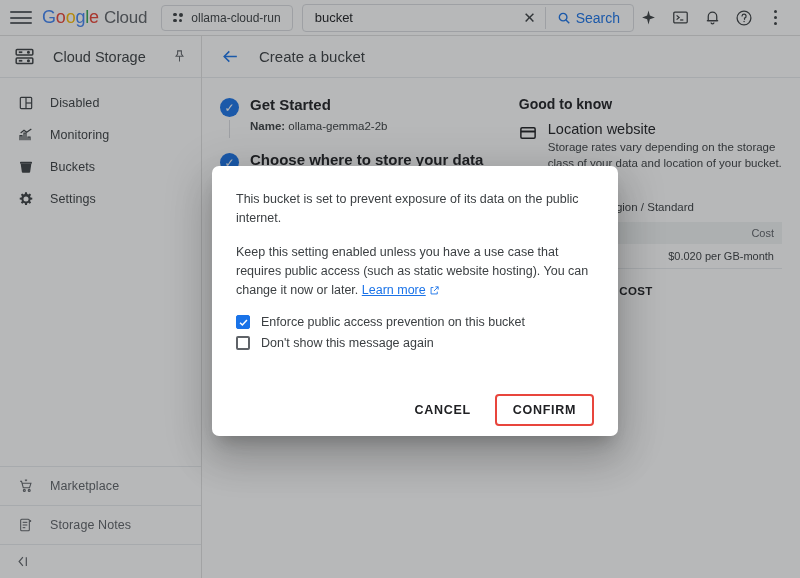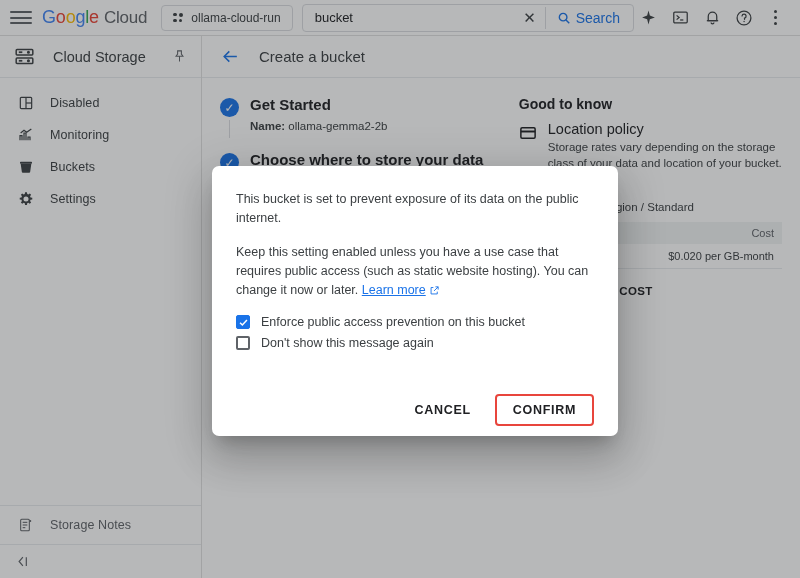--- a/index.html
+++ b/index.html
@@ -315,20 +315,31 @@
           <span class="nlabel">Settings</span>
         </div>
       </div>
 
       <div class="side-spacer"></div>
 
       <div class="side-bottom">
         <div class="nav-item">
           <span class="nav-ico">
             <svg width="16" height="16" viewBox="0 0 24 24" fill="none" stroke="#5f6368" stroke-width="1.6">
+              <path d="M3 5 h2.3 l2.6 9.5 h9.4 l2.1 -6.5 H6.6"></path>
+              <circle cx="9.5" cy="18.6" r="1.5"></circle>
+                <circle cx="16.8" cy="18.6" r="1.5"></circle>
+              <path d="M10.5 2.5 L12 4.2 L13.5 2.5"></path>
+            </svg>
+          </span>
+          <span class="nlabel">Marketplace</span>
+        </div>
+        <div class="nav-item">
+          <span class="nav-ico">
+            <svg width="16" height="16" viewBox="0 0 24 24" fill="none" stroke="#5f6368" stroke-width="1.6">
               <rect x="4" y="3.5" width="13" height="17" rx="1.5"></rect>
               <line x1="7" y1="8" x2="14" y2="8"></line>
                 <line x1="7" y1="12" x2="14" y2="12"></line>
               <line x1="7" y1="16" x2="11" y2="16"></line>
               <circle cx="18.5" cy="6" r="1.4" fill="#5f6368" stroke="none"></circle>
             </svg>
           </span>
           <span class="nlabel">Storage Notes</span>
         </div>
         <div class="collapse-row">
@@ -404,21 +415,21 @@
         <div class="right-col">
           <div class="gtk-title">Good to know</div>
           <div class="gtk-row">
             <span class="gtk-ico">
               <svg width="18" height="18" viewBox="0 0 24 24" fill="none" stroke="#202124" stroke-width="2">
                 <rect x="2.5" y="5" width="19" height="14" rx="1.6"></rect>
                 <line x1="2.5" y1="10" x2="21.5" y2="10" stroke-width="2.6"></line>
               </svg>
             </span>
             <div>
-              <div class="gtk-h">Location policy</div>
+              <div class="gtk-h">Location website</div>
               <div class="gtk-p">Storage rates vary depending on the storage class of your data and location of your bucket.</div>
               <span class="gtk-link">
                 <svg width="11" height="11" viewBox="0 0 24 24" fill="none" stroke="#1a73e8" stroke-width="2">
                   <path d="M14 4 h6 v6"></path>
                     <line x1="20" y1="4" x2="11" y2="13"></line>
                   <path d="M18 14.5 V19.5 H4.5 V5.5 H9.5"></path>
                 </svg>
               </span>
             </div>
           </div>

